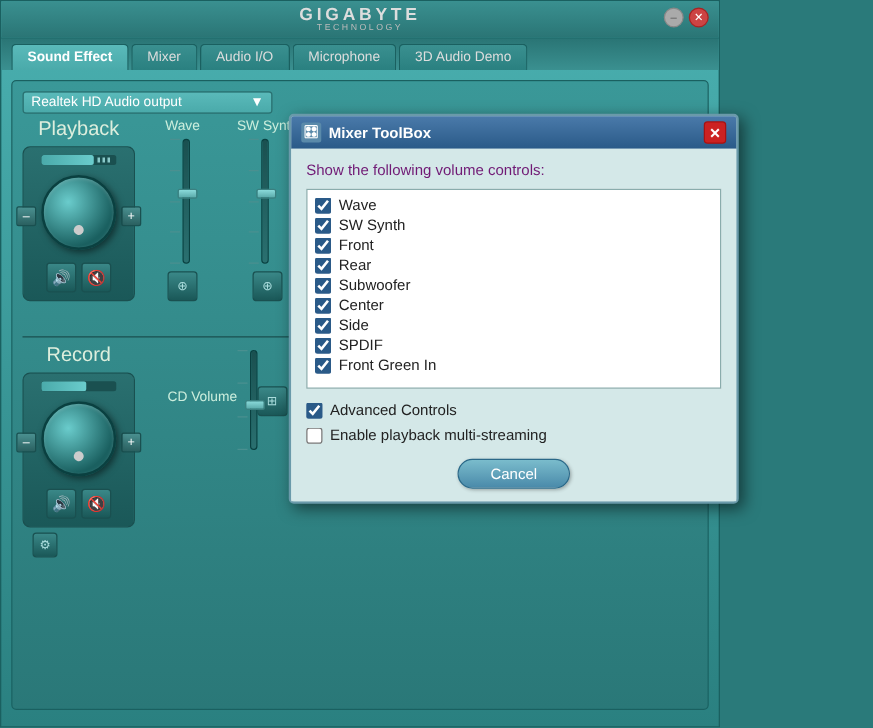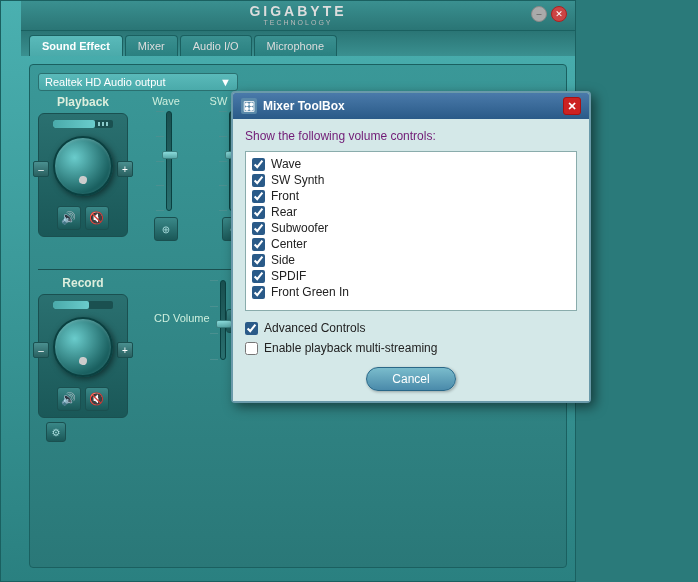--- a/index.html
+++ b/index.html
@@ -12,21 +12,20 @@
       background: #2a7a7a;
     }
 
     
     .app-window {
       width: 576px;
       height: 582px;
       position: relative;
       background: linear-gradient(180deg, #4ab0b0 0%, #2a8080 100%);
       border: 1px solid #1a6060;
-      padding-left: 20px;
     }
 
     
     .title-bar {
       height: 30px;
       background: linear-gradient(180deg, #3a9090 0%, #2a7575 100%);
       display: flex;
       align-items: center;
       justify-content: center;
       position: relative;
@@ -106,23 +105,23 @@
       background: linear-gradient(180deg, #3a9898 0%, #2a7878 100%);
       border: 1px solid #1a6060;
       border-radius: 4px;
       padding: 8px;
       height: 100%;
       position: relative;
     }
 
     
     .section-label {
-      font-size: 12px;
+      font-size: 16px;
       color: #ddeedd;
-      font-weight: bold;
+      font-weight: normal;
       margin-bottom: 4px;
     }
 
     .volume-control {
       display: flex;
       flex-direction: column;
       align-items: center;
       width: 90px;
       background: linear-gradient(180deg, #2a7070 0%, #1a5858 100%);
       border: 1px solid #1a5050;
@@ -506,20 +505,23 @@
     </div>
     <div class="tab">
       <span>Mixer</span>
     </div>
     <div class="tab">
       <span>Audio I/O</span>
     </div>
     <div class="tab">
       <span>Microphone</span>
     </div>
+    <div class="tab">
+      <span>3D Audio Demo</span>
+    </div>
   </div>
 
   <div class="main-content">
     <div class="mixer-panel">
 
       <div class="dropdown-row">
         <div class="dropdown-box">
           <span>Realtek HD Audio output</span>
           <span>▼</span>
         </div>

